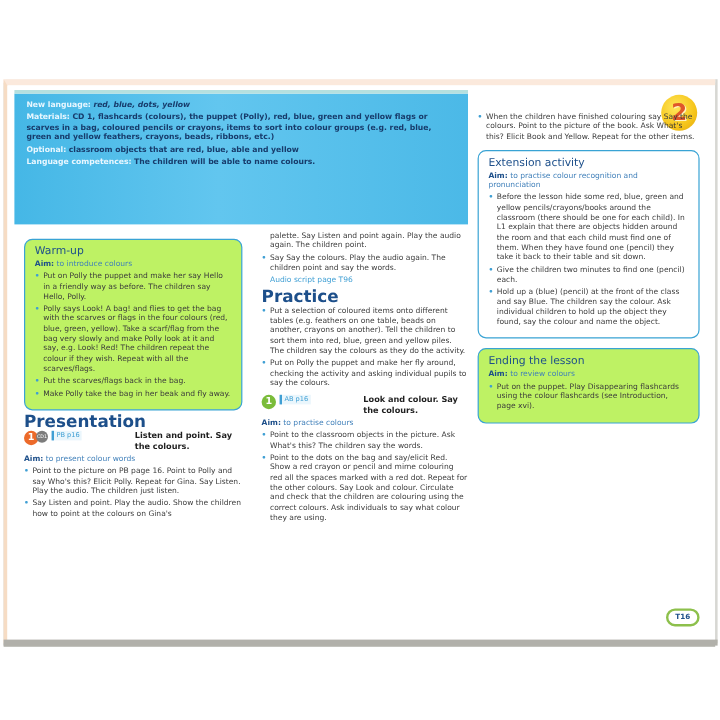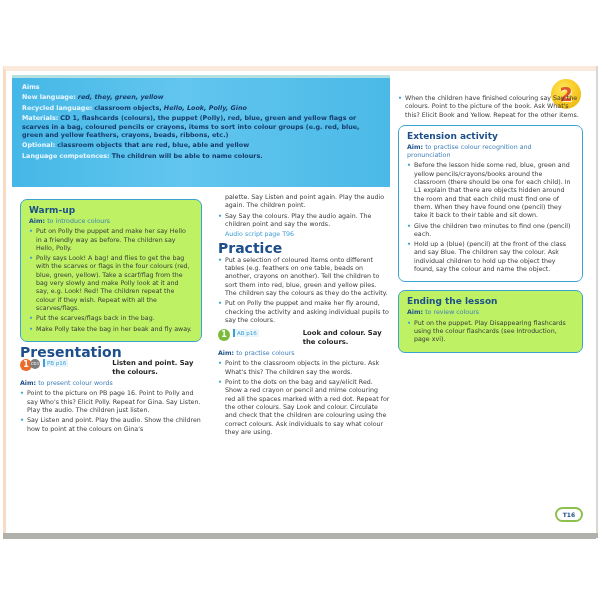--- a/index.html
+++ b/index.html
@@ -44,21 +44,21 @@
   .col { position: absolute; font-size: 6.3px; line-height: 8.3px; color: #3a3a3a; }
   .col-left { left: 14px; top: 128px; width: 182px; }
   .col-mid { left: 212px; top: 122px; width: 172px; }
   .col-right { left: 392px; top: 23px; width: 185px; }
 
   .box {
     border: 1.5px solid #39a3d4; border-radius: 7px;
     background: #bef264; padding: 5px 8px 6px 8px;
   }
   .box.white { background: #ffffff; }
-  .box h3 { font-size: 9px; line-height: 11px; color: #1d4f8a; font-weight: bold; margin-bottom: 1px; }
+  .box h3 { font-size: 9px; line-height: 11px; color: #1d4f8a; font-weight: normal; margin-bottom: 1px; }
   .aim { font-size: 6.3px; color: #3f7fb9; margin-bottom: 2px; }
   .aim b { color: #1d4f8a; }
 
   h2.section { font-size: 14px; color: #1d4f8a; font-weight: bold; margin: 6px 0 3px 0; }
 
   ul.bl { list-style: none; }
   ul.bl li { position: relative; padding-left: 7px; margin-bottom: 2px; }
   ul.bl li::before { content: "•"; position: absolute; left: 0; top: 0; color: #3f9fd4; font-weight: bold; }
   .it { font-style: italic; }
 
@@ -87,23 +87,21 @@
     border: 2px solid #8dc04c; border-radius: 8px; background: #fff;
     font-size: 6px; text-align: center; line-height: 11px; color: #1d4f8a; font-weight: bold;
   }
 </style>
 </head>
 <body>
 
 <div class="page">
 
   <div class="info-banner">
-    <div class="row"><span class="lbl">Aims</span></div>
-    <div class="row"><span class="lbl">New language:</span> <span class="val it">red, they, green, yellow</span></div>
-    <div class="row"><span class="lbl">Recycled language:</span> <span class="val">classroom objects, </span><span class="val it">Hello, Look, Polly, Gino</span></div>
+    <div class="row"><span class="lbl">New language:</span> <span class="val it">red, blue, dots, yellow</span></div>
     <div class="row"><span class="lbl">Materials:</span> <span class="val">CD 1, flashcards (colours), the puppet (Polly), red, blue, green and yellow flags or scarves in a bag, coloured pencils or crayons, items to sort into colour groups (e.g. red, blue, green and yellow feathers, crayons, beads, ribbons, etc.)</span></div>
     <div class="row"><span class="lbl">Optional:</span> <span class="val">classroom objects that are red, blue, able and yellow</span></div>
     <div class="row"><span class="lbl">Language competences:</span> <span class="val">The children will be able to name colours.</span></div>
   </div>
 
   <div class="unit-badge">2</div>
 
   <div class="col col-left">
     <div class="box">
       <h3>Warm-up</h3>

